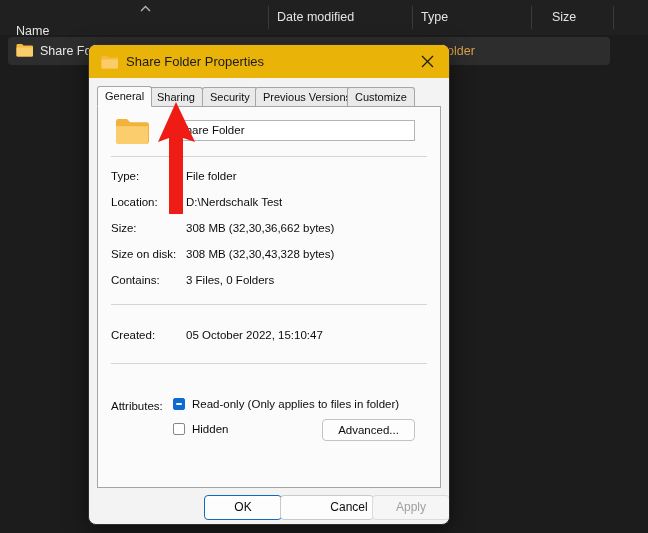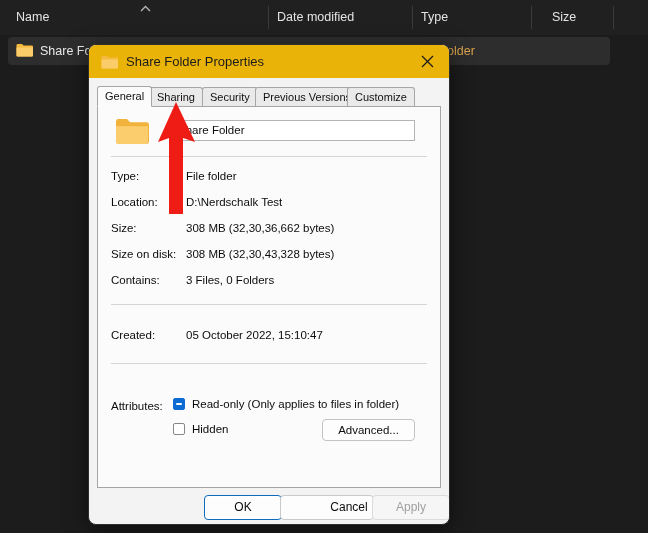--- a/index.html
+++ b/index.html
@@ -341,21 +341,21 @@
     pointer-events: none;
   }
   #red-arrow svg { display: block; }
 </style>
 </head>
 <body>
 
 <div id="explorer">
 
   <div id="explorer-header">
-    <div class="col-head" style="left:16px;">Name</div>
+    <div class="col-head" style="left:16px;margin-top:14px;">Name</div>
     <div id="sort-indicator">
       <svg width="11" height="7" viewBox="0 0 11 7">
           <path d="M1 6 L5.5 1.5 L10 6" stroke="#b8b8b8" stroke-width="1.3" fill="none"></path>
         </svg>
     </div>
     <div class="col-divider" style="left:268px;"></div>
     <div class="col-head" style="left:277px;">Date modified</div>
     <div class="col-divider" style="left:412px;"></div>
     <div class="col-head" style="left:421px;">Type</div>
     <div class="col-divider" style="left:531px;"></div>

